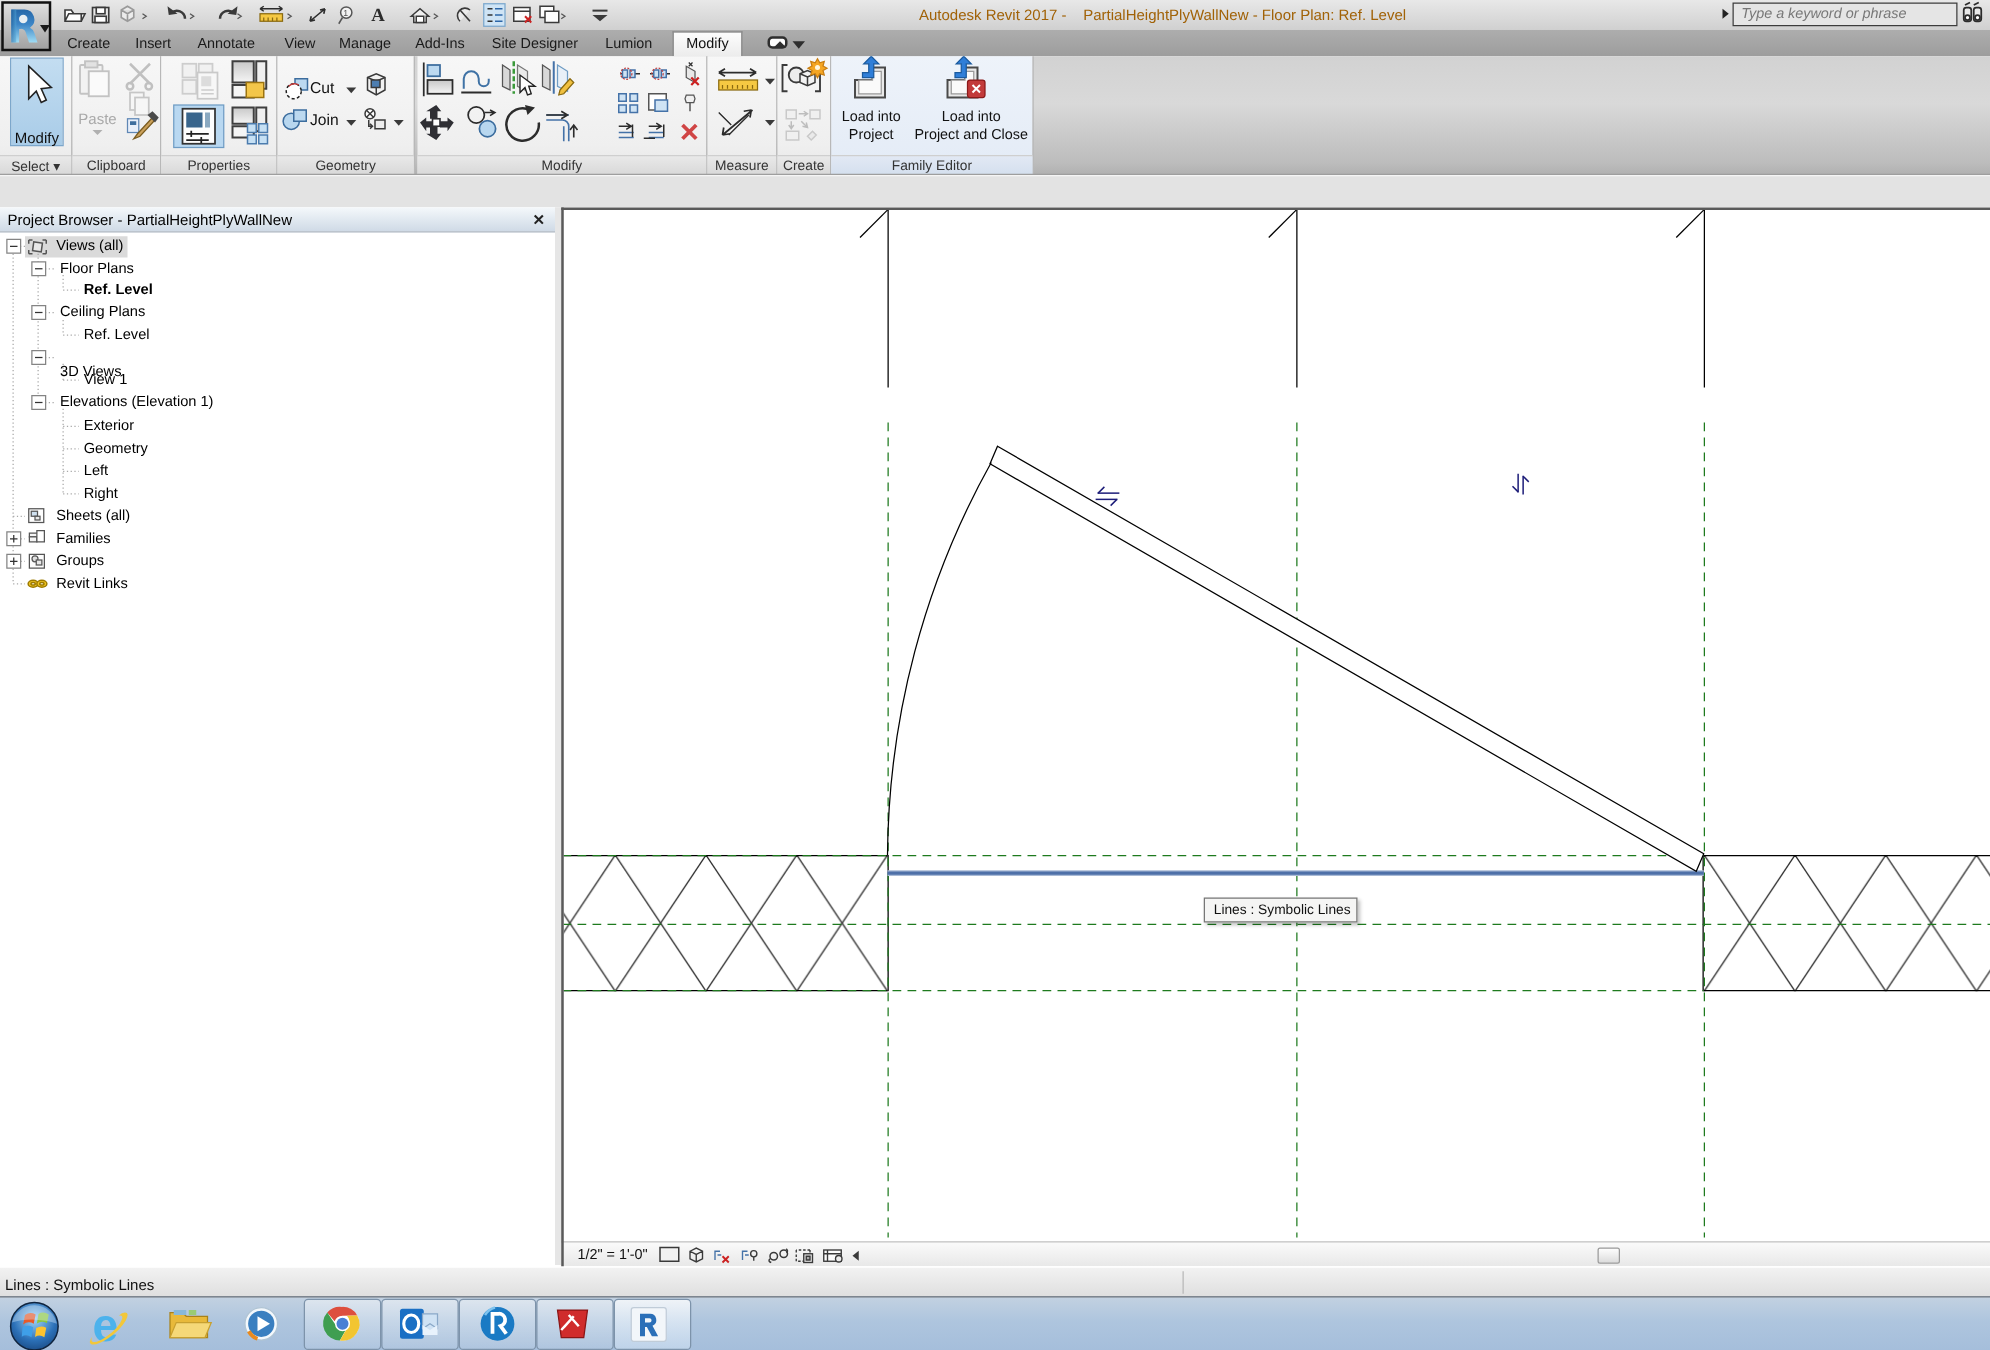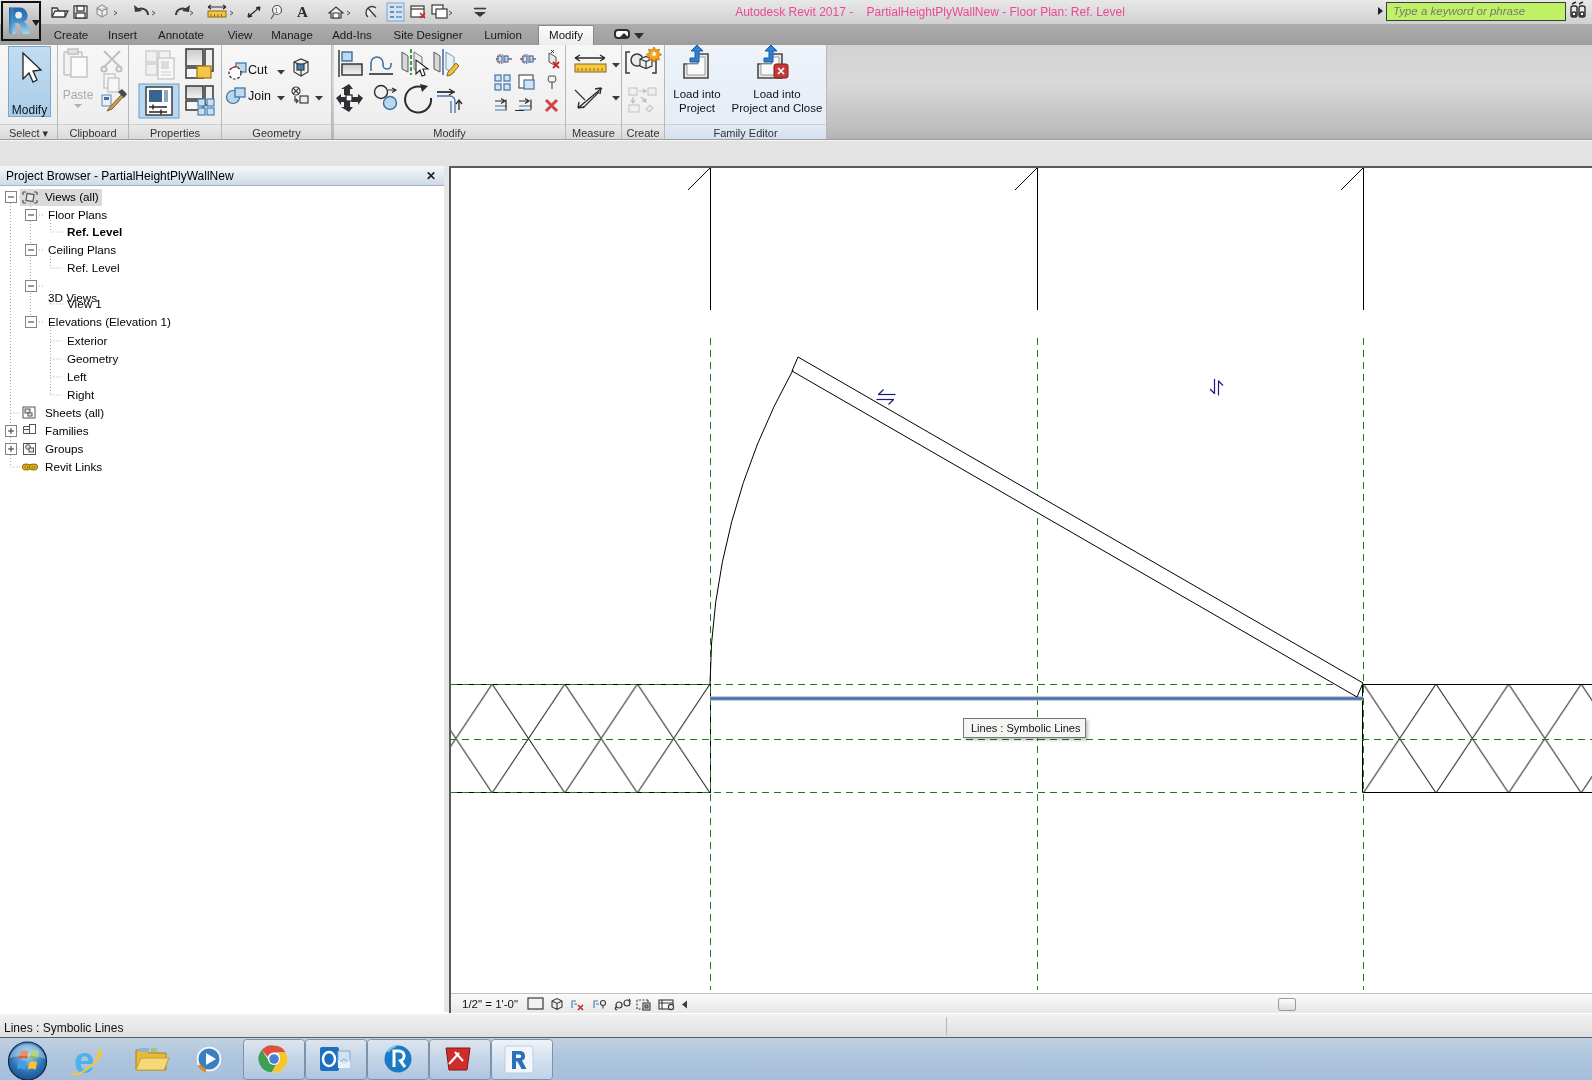--- a/index.html
+++ b/index.html
@@ -9,22 +9,22 @@
 .abs { position:absolute; }
 
 
 #titlebar { left:0; top:0; width:1592px; height:24px;
   background:linear-gradient(#e8e8e8,#d0d0d0); }
 #tabrow { left:0; top:24px; width:1592px; height:21px;
   background:linear-gradient(#adadad,#9d9d9d); }
 #rlogo { left:1px; top:1px; width:40px; height:40px; z-index:30;
   background:linear-gradient(#dedede,#a2a2a2);
   border:2px solid #111; }
-#title-text { left:630px; top:5px; width:600px; height:15px; font-size:12px; color:#ec4899; text-align:center; }
-#searchbox { left:1386px; top:2px; width:180px; height:19px; background:#bef264; border:1px solid #3c3c3c;
+#title-text { left:630px; top:5px; width:600px; height:15px; font-size:12px; color:#a16207; text-align:center; }
+#searchbox { left:1386px; top:2px; width:180px; height:19px; background:#e5e5e5; border:1px solid #3c3c3c;
   font-size:11.5px; font-style:italic; color:#777; padding:2px 0 0 6px; }
 .tab { position:absolute; top:26px; height:19px; font-size:11.5px; color:#1a1a1a; text-align:center; padding-top:3px; }
 #tab-active { position:absolute; top:25px; height:20px; background:linear-gradient(#fdfdfd,#ececec);
   border:1px solid #8a8a8a; border-bottom:none; font-size:11.5px; color:#111; text-align:center; padding-top:3px; }
 
 
 #ribbon { left:0; top:45px; width:1592px; height:95px; background:linear-gradient(180deg,#d2d2d2 0%,#d9d9d9 40%,#bcbcbc 90%,#b0b0b0 100%); }
 .panel { position:absolute; top:0; height:95px; background:linear-gradient(#f7f7f7 0%,#efefef 75%,#e6e6e6 100%); border-right:1px solid #b8b8b8; }
 .plabel { position:absolute; left:0; bottom:0; width:100%; height:16px; font-size:11px; color:#333;
   text-align:center; padding-top:2px; background:linear-gradient(#e9e9e9,#d8d8d8); border-top:1px solid #cfcfcf;}

